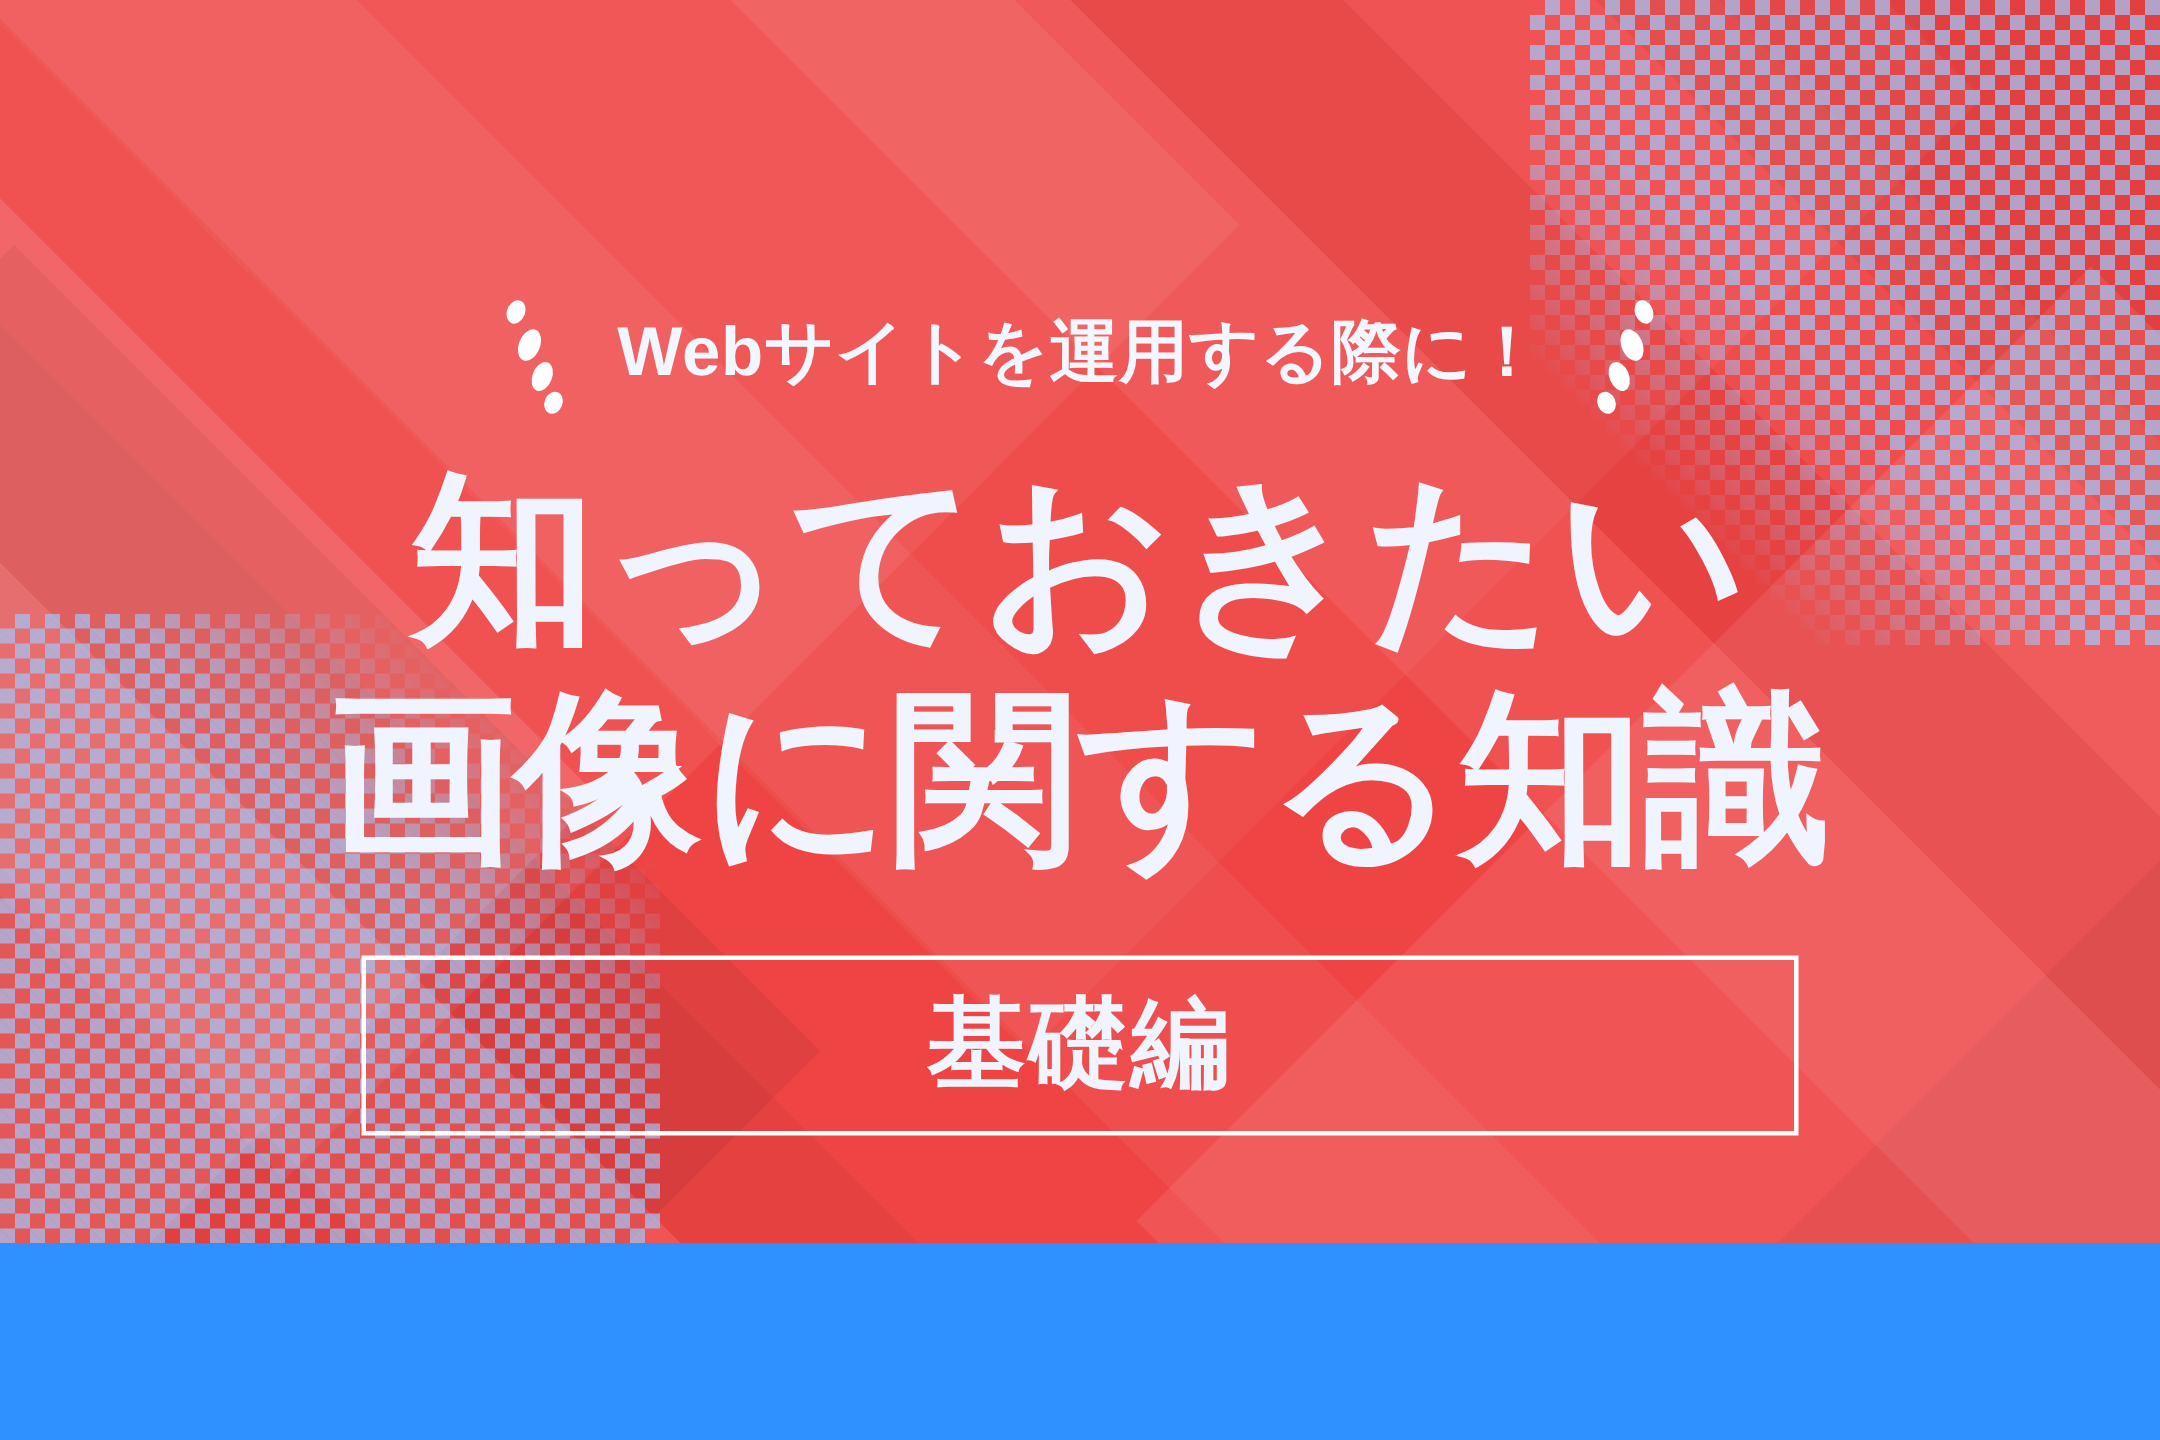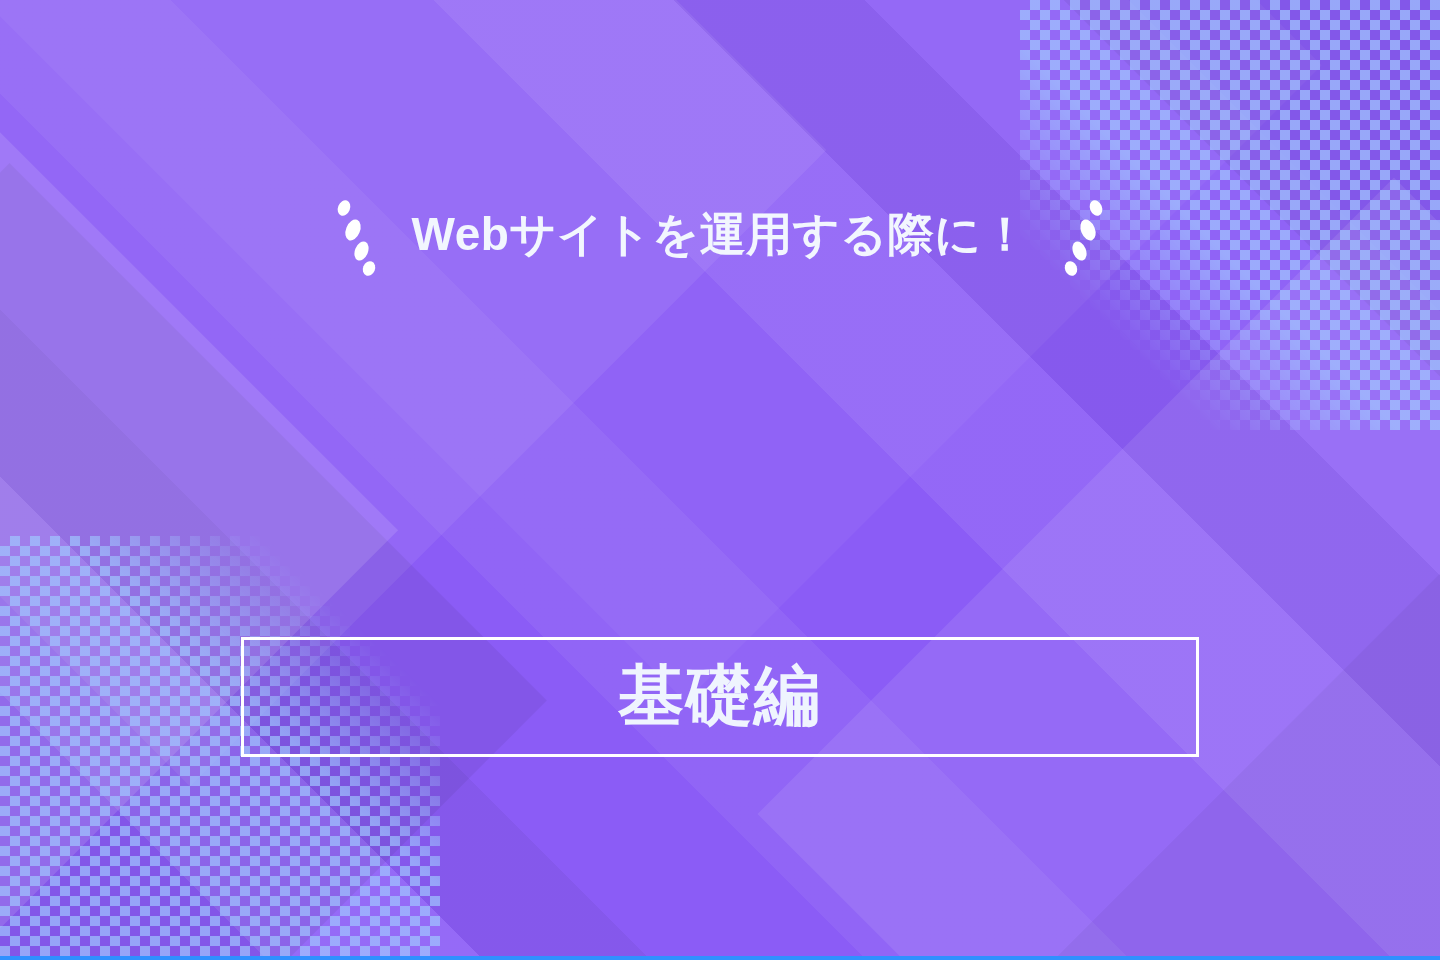--- a/index.html
+++ b/index.html
@@ -8,23 +8,23 @@
     padding: 0;
     background: #2f90ff;
   }
   body {
     font-family: "Liberation Sans", "DejaVu Sans", sans-serif;
   }
 
   .banner {
     position: relative;
     width: 1440px;
-    height: 956px;
+    height: 829px;
     overflow: hidden;
-    background: #8b5cf6;
+    background: #ef4444;
   }
 
   
   .bg-layer {
     position: absolute;
     inset: 0;
     pointer-events: none;
   }
 
   
@@ -249,19 +249,23 @@
       </span>
       <span class="eyebrow-text">Webサイトを運用する際に！</span>
       <span class="slash slash-right">
         <i></i>
           <i></i>
           <i></i>
           <i></i>
       </span>
     </div>
 
+    <div class="headline">
+      <span class="headline-line headline-line-1">知っておきたい</span>
+      <span class="headline-line headline-line-2">画像に関する知識</span>
+    </div>
 
     <div class="badge">
       <span class="badge-label">基礎編</span>
     </div>
 
   </div>
 </div>
 
 </body></html>

